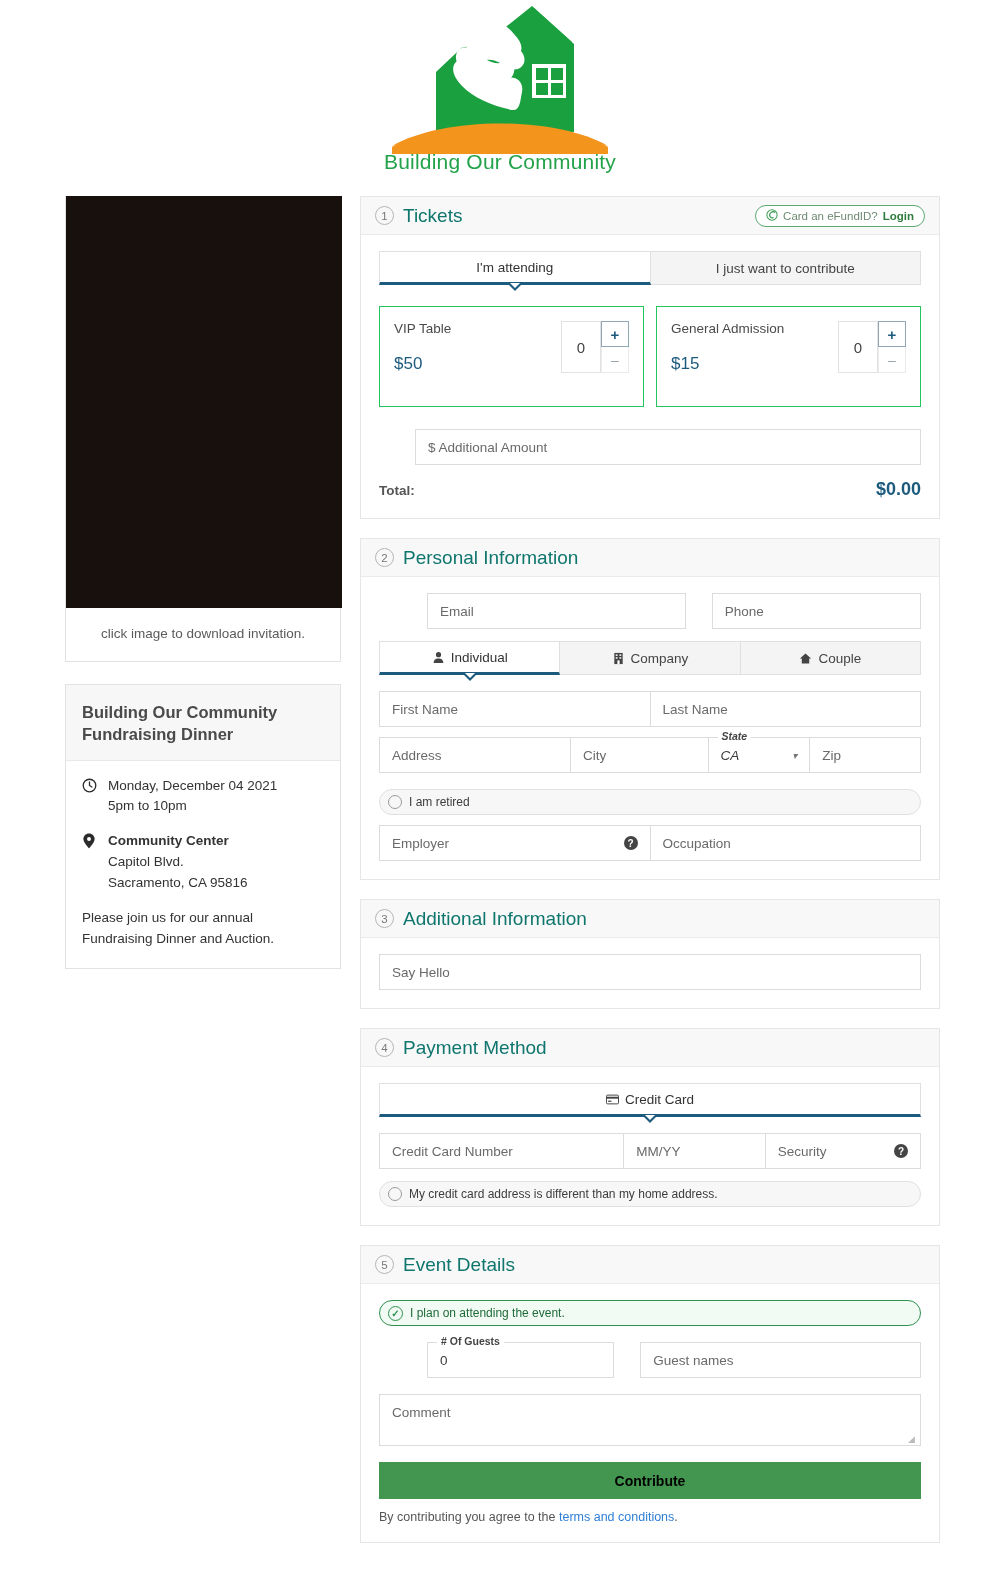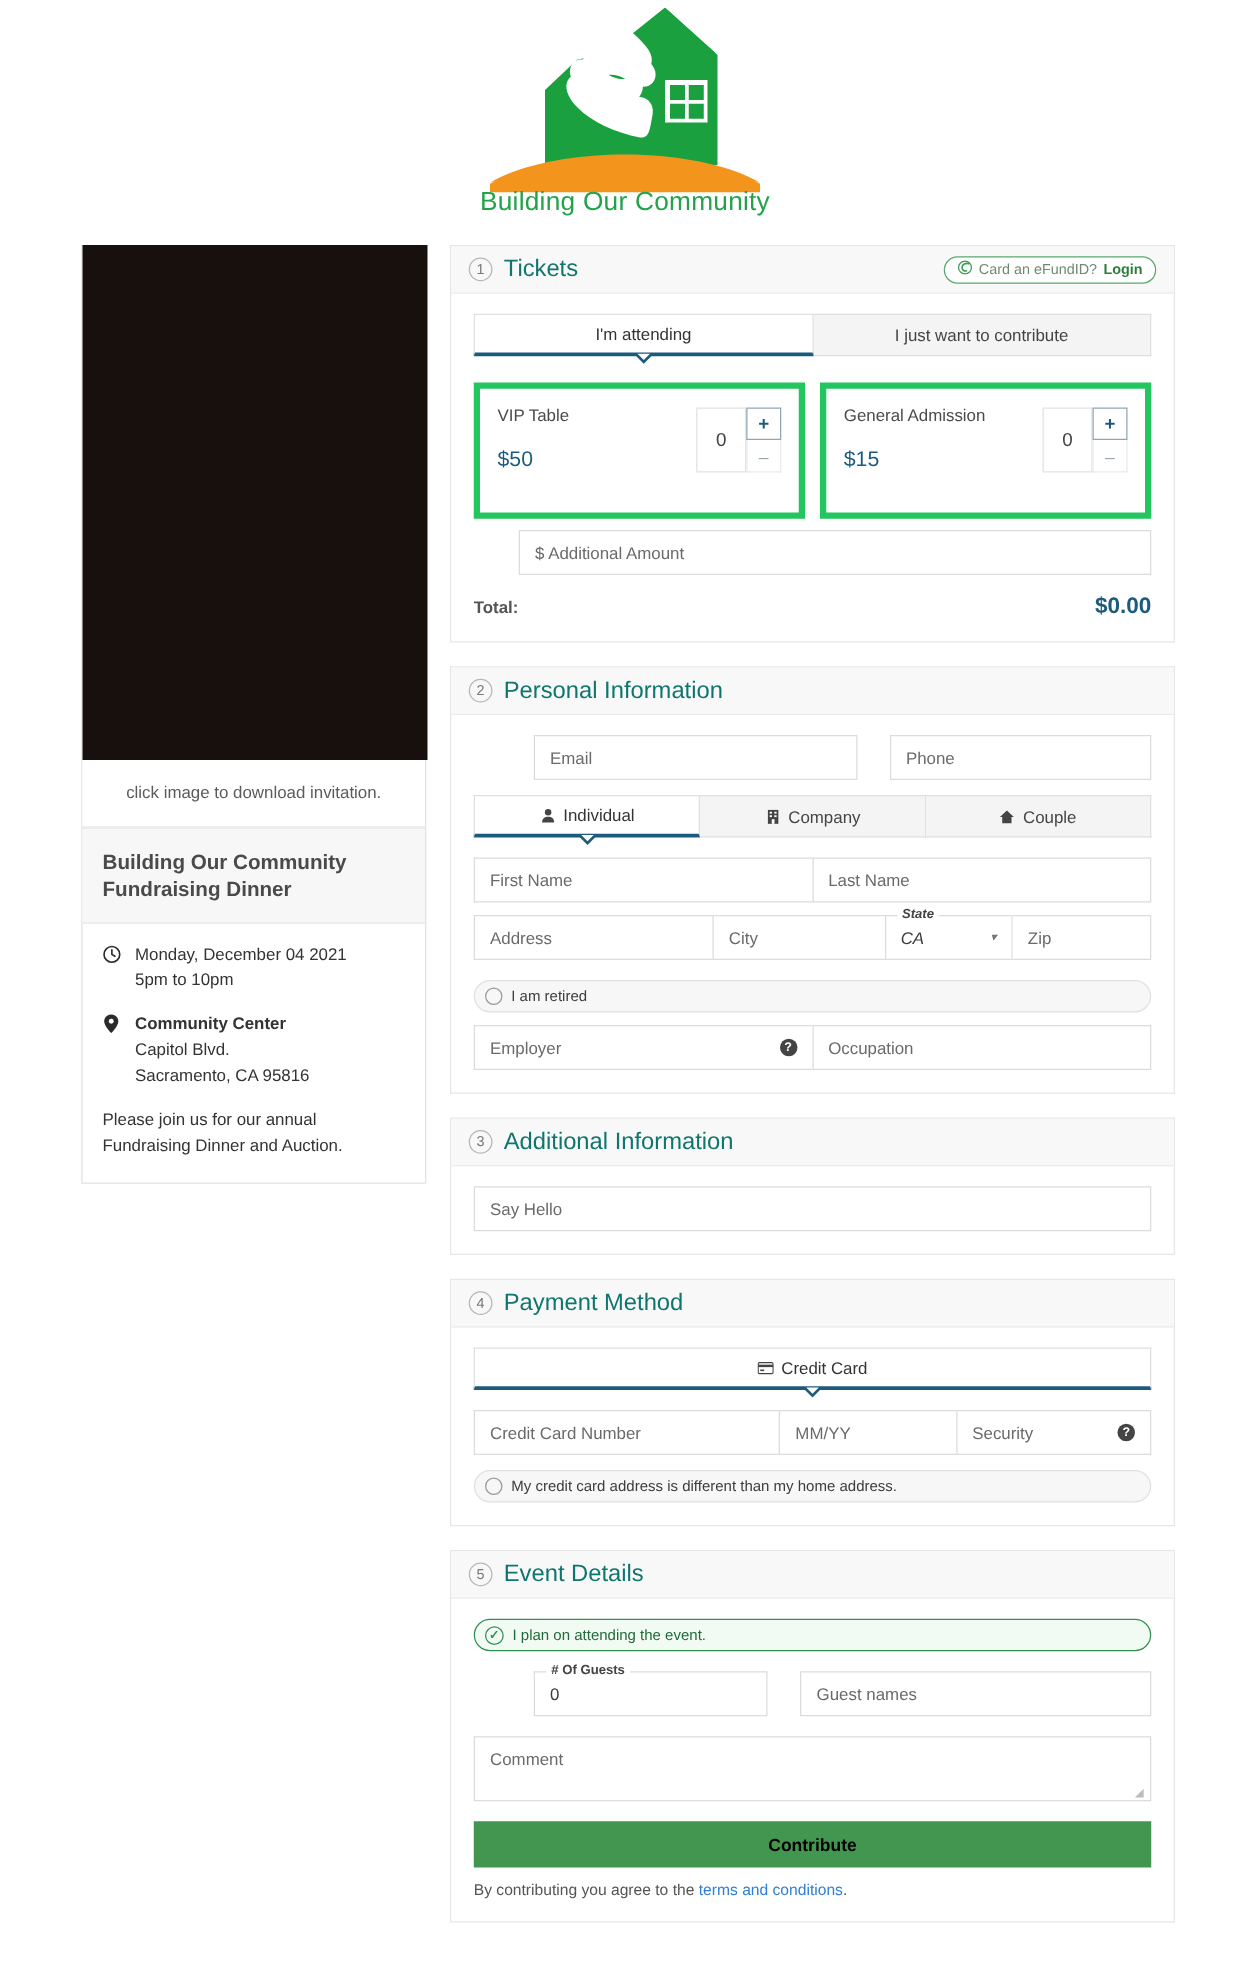--- a/index.html
+++ b/index.html
@@ -67,20 +67,21 @@
   }
   .photo-caption {
     text-align: center;
     font-size: 13.5px;
     color: #5b5b5b;
     padding: 18px 8px 20px;
     background: #fff;
   }
 
   .info-card {
+    margin-top: 22px;
     border: 1px solid #e2e2e2;
     background: #fff;
   }
   .info-head {
     background: #f7f7f7;
     border-bottom: 1px solid #e8e8e8;
     padding: 16px 16px 14px;
     font-size: 16.5px;
     line-height: 1.35;
     color: #4a4a4a;
@@ -170,26 +171,25 @@
     width: 0; height: 0; z-index: 2;
     border-left: 5px solid transparent;
     border-right: 5px solid transparent;
     border-top: 5px solid #fff;
   }
 
   
   .ticket-row { display: flex; gap: 12px; margin-top: 21px; }
   .ticket-card {
     flex: 1;
-    border: 5px solid #22c55e;
+    border: 1px solid #22c55e;
     padding: 14px 14px 32px;
     display: flex;
     justify-content: space-between;
     min-height: 97px;
-    align-items: flex-end;
   }
   .t-name { font-size: 13.5px; color: #4a4a4a; }
   .t-price { font-size: 17px; color: #1d5b7e; margin-top: 18px; }
   .stepper { display: flex; align-items: flex-start; height: 52px; }
   .st-val {
     width: 40px; height: 52px;
     border: 1px solid #e2e2e2;
     display: flex; align-items: center; justify-content: center;
     font-size: 15px; color: #444; background: #fff;
   }
@@ -220,21 +220,21 @@
     color: #6a6a6a;
   }
   .inp.ph { color: #6a6a6a; }
   .row { display: flex; }
   .row.gap { gap: 26px; padding-left: 48px; }
   .mt16 { margin-top: 16px; border-radius: 17px; }
   .mt12 { margin-top: 12px; }
   .mt10 { margin-top: 10px; }
   .f1 { flex: 1; }
 
-  .addl-wrap { margin-top: 9px; padding-left: 36px; }
+  .addl-wrap { margin-top: 22px; padding-left: 36px; }
   .total-row {
     display: flex; justify-content: space-between; align-items: baseline;
     margin-top: 14px;
   }
   .total-lbl { font-size: 13.5px; color: #555; font-weight: bold; }
   .total-val { font-size: 18px; color: #1d5b7e; font-weight: bold; }
 
   .help-ic {
     width: 14px; height: 14px; border-radius: 50%;
     background: #444; color: #fff; font-size: 10px; font-weight: bold;

